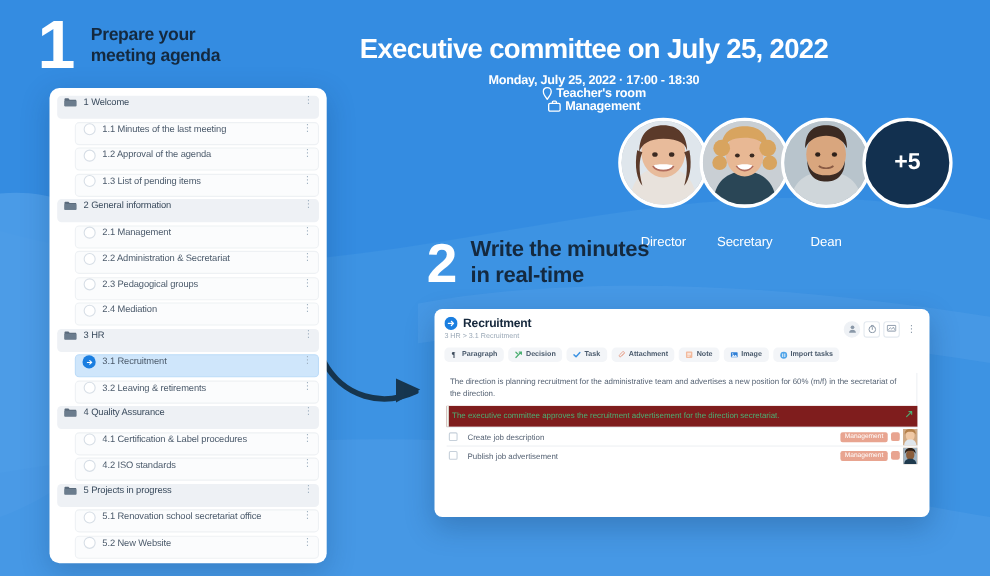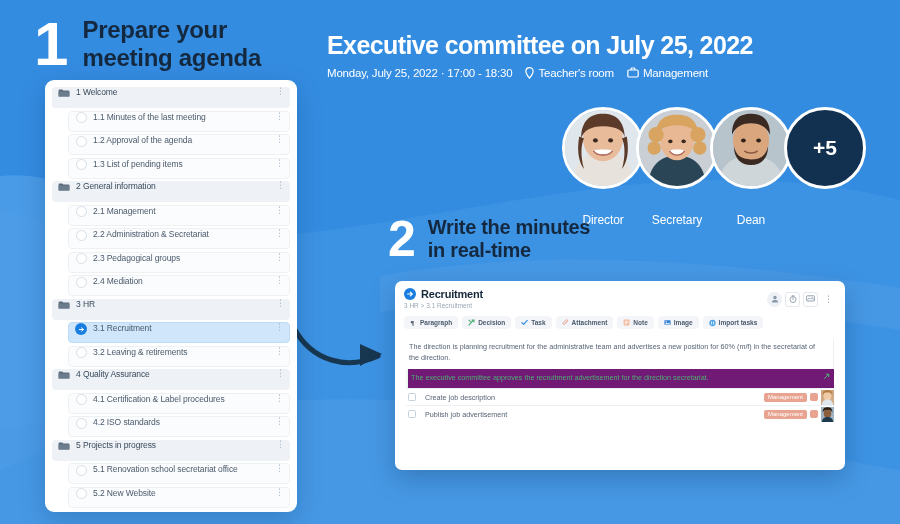--- a/index.html
+++ b/index.html
@@ -22,21 +22,21 @@
   .step-num {
     color:#ffffff; font-weight:bold; line-height:0.84;
     letter-spacing:-2px;
   }
   .step-title {
     color:#14293f; font-weight:bold; line-height:1.16;
     letter-spacing:-0.3px;
   }
   #step1 { left:34px; top:16px; }
   #step1 .step-num { font-size:62px; margin-right:16px; }
-  #step1 .step-title { font-size:24px; }
+  #step1 .step-title { font-size:16px; }
   #step2 { left:388px; top:216px; }
   #step2 .step-num { font-size:50px; margin-right:14px; }
   #step2 .step-title { font-size:20px; }
 
   
   #agenda-card {
     position:absolute; left:45px; top:80px; width:252px; height:432px;
     background:#ffffff; border-radius:9px; z-index:6;
     box-shadow:0 8px 26px rgba(10,40,80,.22);
     padding:7px 7px 0 7px; overflow:hidden;
@@ -55,21 +55,21 @@
   .circ { width:11px; height:11px; border-radius:50%; border:1.2px solid #d7dee6; background:#fff; display:block; }
   .arrow-badge {
     width:12px; height:12px; border-radius:50%; background:#1a7ee0;
     display:flex; align-items:center; justify-content:center;
     color:#fff; font-size:8px; line-height:1;
   }
 
   
   #meeting-header { position:absolute; left:327px; top:32px; z-index:5; }
   #meeting-title { color:#fff; font-size:25px; font-weight:bold; letter-spacing:-.6px; line-height:1.1; }
-  #meeting-meta { display:flex; align-items:center; margin-top:7px; color:#fff; font-size:11.5px; font-weight:normal; letter-spacing:-.2px; }
+  #meeting-meta { display:flex; align-items:center; margin-top:7px; color:#fff; font-size:11.5px; font-weight:bold; letter-spacing:-.2px;flex-direction:column; }
   #meeting-meta .meta-sep { width:13px; }
   .meta-item { display:flex; }
   .meta-item .m-ico { margin-right:4px; display:flex; align-items:center; }
 
   
   #participants { position:absolute; left:562px; top:107px; z-index:5; display:flex; }
   .person { display:flex; flex-direction:column; align-items:center; margin-right:-8px; }
   .avatar {
     width:82px; height:82px; border-radius:50%; border:3px solid #ffffff;
     overflow:hidden; position:relative; background:#b9c6d2;
@@ -108,21 +108,21 @@
     font-weight:bold; white-space:nowrap;
   }
   .tb-ico { width:7px; height:7px; display:flex; align-items:center; justify-content:center; }
 
   #ed-body { padding:4px 11px 0 11px; position:relative; }
   .para {
     font-size:7.2px; color:#566374; line-height:1.55; padding:2px 12px 4px 2px;
     border-left:1px solid transparent;
   }
   .decision {
-    background:#701a75; border-left:2px solid #edf8f0;
+    background:#7f1d1d; border-left:2px solid #edf8f0;
     color:#4caf72; font-size:7.2px; line-height:1.5;
     padding:4px 3px 4px 3px; margin-top:2px; position:relative;
   }
   .decision .dec-ico { position:absolute; right:4px; top:4px; color:#4caf72; font-size:7px; }
   .task-row {
     display:flex; align-items:center; border-top:1px solid #eef1f4;
     padding:3px 0 3px 2px; height:17px; position:relative;
   }
   .task-check { width:8px; height:8px; border:1px solid #c6d0da; border-radius:1.5px; margin-right:9px; flex:0 0 8px; }
   .task-label { flex:1 1 auto; font-size:7.2px; color:#566374; }

